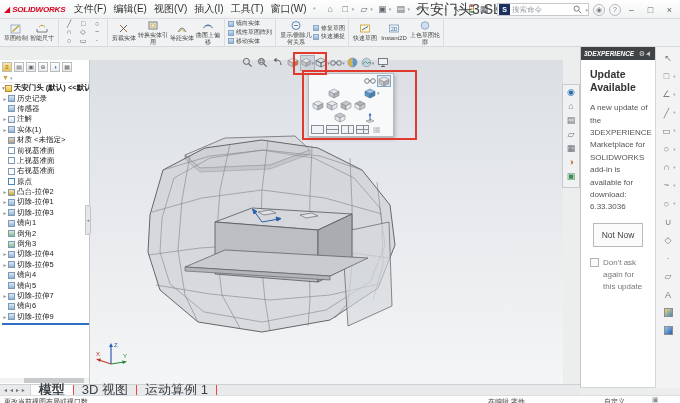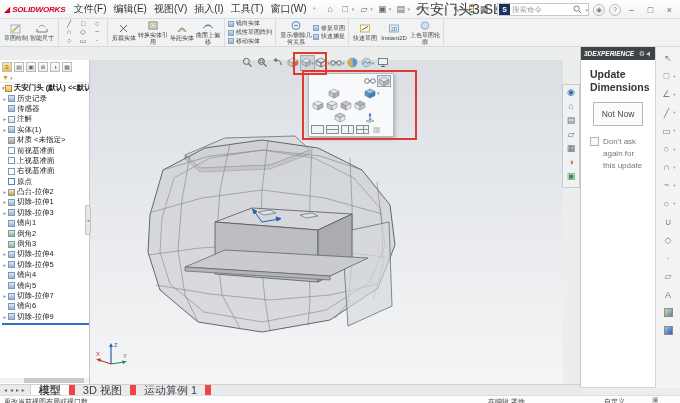--- a/index.html
+++ b/index.html
@@ -137,21 +137,21 @@
   .rt-glyph { font-size:9px; color:#7b7e82; width:12px; text-align:center; }
   .rt-dd { font-size:4.5px; color:#a2a5a8; margin-left:1px; }
   .rt-color { width:9px; height:9px; border:1px solid #8a8d92; }
   .rt-color.yellow { background:linear-gradient(135deg,#f0d97c,#4a86bb); }
   .rt-color.blue { background:linear-gradient(135deg,#9cc3e5,#2a5fae); }
 
   
   .bottom-tabs { position:absolute; left:0; top:384px; width:580px; height:11px; background:#e9eaeb;
                  border-top:1px solid #cfd0d2; display:flex; align-items:stretch; }
   .bt-nav { display:flex; align-items:center; font-size:5px; color:#6a6f74; padding:0 3px; border-right:1px solid #d2d3d5; letter-spacing:1px; }
-  .btab { font-size:11px; padding:0 8px; display:flex; align-items:center; color:#3a3f44; border-right:6px solid #ef4444; white-space:nowrap; }
+  .btab { font-size:13px; padding:0 8px; display:flex; align-items:center; color:#3a3f44; border-right:1px solid #ef4444; white-space:nowrap; }
   .btab.active { background:#fdfdfd; font-weight:bold; }
   .statusbar { position:absolute; left:0; top:395px; width:680px; height:8px; background:#fdfdfd;
                border-top:1px solid #dcdddf; font-size:7px; color:#444; }
   .sb-hint { position:absolute; left:4px; top:0.5px; }
   .sb-mode { position:absolute; left:488px; top:0.5px; }
   .sb-custom { position:absolute; left:604px; top:0.5px; }
   .sb-ic { position:absolute; left:652px; top:0px; color:#8a8f94; font-size:7px; }
 </style>
 </head>
 <body>
@@ -734,21 +734,22 @@
     <span class="tp-ic">▣</span>
   </div>
 
   <div class="right-panel">
     <div class="rp-header">
       <span class="hdr-text">3DEXPERIENCE</span>
       <span class="hdr-ic">⚙</span>
       <span class="hdr-ic" style="transform:rotate(-60deg);display:inline-block">➤</span>
     </div>
     <div class="rp-body">
-      <div class="rp-title">Update Dimensions</div>
+      <div class="rp-title">Update Available</div>
+      <div class="rp-text">A new update of the 3DEXPERIENCE Marketplace for SOLIDWORKS add-in is available for download: 6.33.3036</div>
       <div class="btn-secondary">Not Now</div>
       <div class="cb-row">
         <span class="cb-box"></span>
         <span class="cb-label">Don't ask again for this update</span>
       </div>
     </div>
   </div>
 
   <div class="right-toolbar">
     <span class="rt-item">

